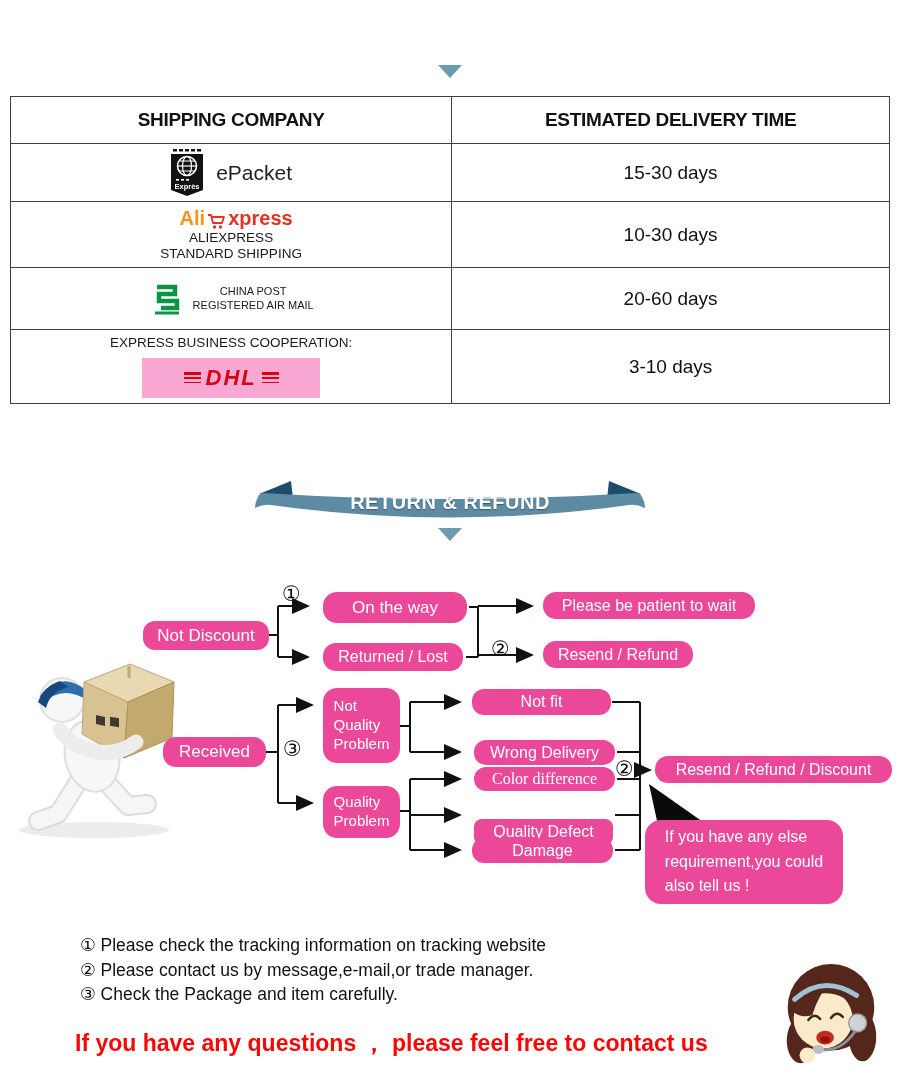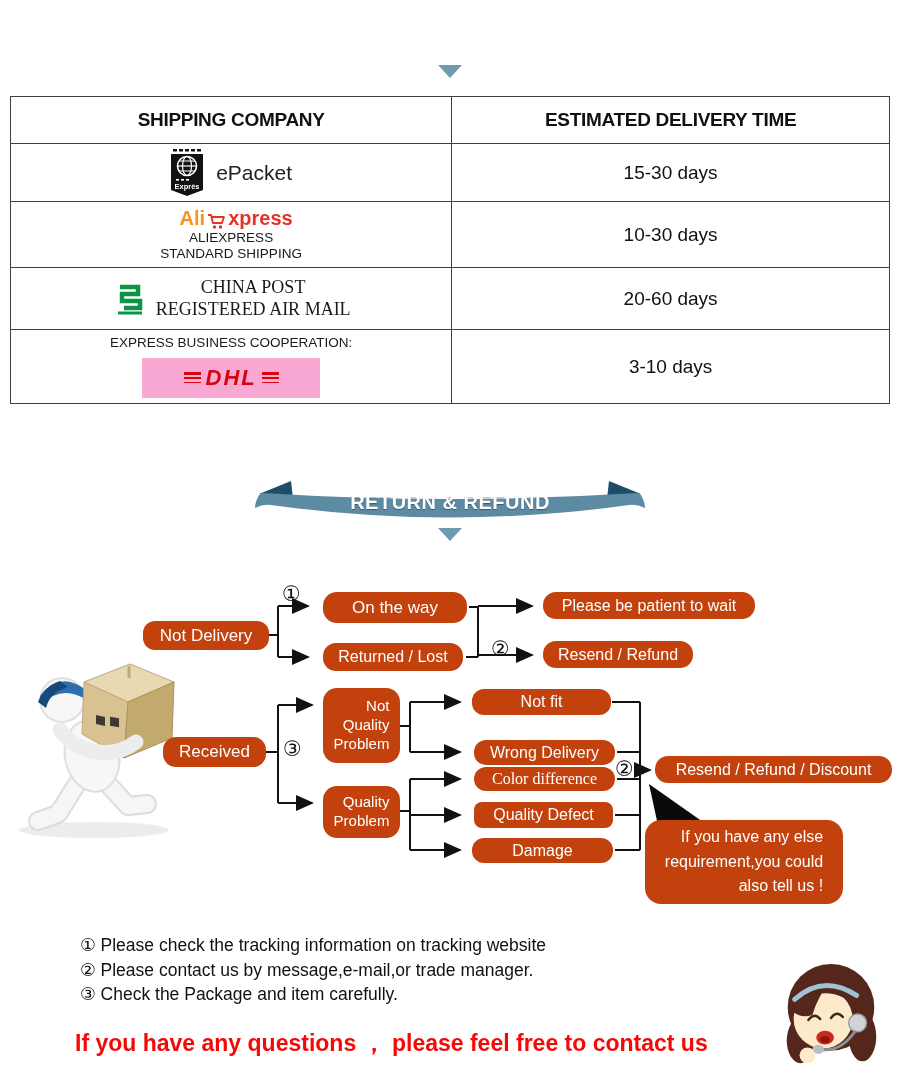--- a/index.html
+++ b/index.html
@@ -18,29 +18,29 @@
 
   
   table.ship { position:absolute; left:10px; top:96px; width:880px; border-collapse:collapse; table-layout:fixed; }
   table.ship td, table.ship th { border:1px solid #3f3f3f; text-align:center; vertical-align:middle; color:#111; }
   th.hdr { font-size:19px; font-weight:bold; letter-spacing:-0.3px;margin-top:6px; }
   .days { font-size:19px; }
   .co-flex { display:flex; align-items:center; justify-content:center; gap:12px; }
   .epacket-name { font-size:21px; color:#222; }
   .ali-logo { font-size:20px; font-weight:bold; display:flex; align-items:flex-end; justify-content:center; gap:1px; }
   .co-line { font-size:13.5px; line-height:1.2; color:#1a1a1a; }
-  .cp-line { font-size:18px; line-height:1.2; color:#1a1a1a;font-family:Liberation Serif, serif; }
+  .cp-line { font-size:11px; line-height:1.2; color:#1a1a1a; }
   .dhl-box { width:178px; height:40px; background:#f9a8d4; display:flex; align-items:center; justify-content:center; gap:5px; margin:6px auto 0; }
   .dhl-text { color:#d40511; font-size:22px; font-weight:900; font-style:italic; letter-spacing:2px; }
   .dhl-stripes { width:17px; height:11px;
     background:repeating-linear-gradient(to bottom,#d40511 0 2.5px,transparent 2.5px 5px); }
 
   
-  .node { position:absolute; background:#c2410c; color:#fff; display:flex; align-items:center; justify-content:center;
-    text-align:right; font-size:16px; line-height:1.25; }
+  .node { position:absolute; background:#ec4899; color:#fff; display:flex; align-items:center; justify-content:center;
+    text-align:left; font-size:16px; line-height:1.25; }
   .multiline { white-space:pre-line; }
   .circnum { position:absolute; font-size:21px; color:#111; font-family:"DejaVu Sans",sans-serif; }
 
   .note-line { font-size:17.5px; color:#111; line-height:24.5px; font-family:"Liberation Sans","DejaVu Sans",sans-serif; }
   #notes { position:absolute; left:80px; top:933px; }
   #contact-line { position:absolute; left:75px; top:1028px; width:750px;
     color:#f50806; font-size:23px; font-weight:bold; }
 </style>
 </head>
 <body>
@@ -198,35 +198,35 @@
       <path d="M617,192 H640"></path>
       <path d="M617,219 H640"></path>
       <path d="M615,255 H640"></path>
       <path d="M615,290 H640"></path>
       <path d="M640,142 V290"></path>
       <path d="M640,210 H650" marker-end="url(#ah)"></path>
     </g>
     <polygon points="649,224 703,262 659,270" fill="#0a0a0a"></polygon>
   </svg>
 
-  <div class="node" style="left:143px; top:621px; width:126px; height:29px; border-radius:12px; font-size:17px;">Not Delivery</div>
+  <div class="node" style="left:143px; top:621px; width:126px; height:29px; border-radius:12px; font-size:17px;">Not Discount</div>
   <div class="node" style="left:323px; top:592px; width:144px; height:31px; border-radius:14px; font-size:17px;">On the way</div>
   <div class="node" style="left:323px; top:643px; width:140px; height:28px; border-radius:13px;">Returned / Lost</div>
   <div class="node" style="left:543px; top:592px; width:212px; height:27px; border-radius:13px;">Please be patient to wait</div>
   <div class="node" style="left:543px; top:641px; width:150px; height:27px; border-radius:13px;">Resend / Refund</div>
   <div class="node" style="left:163px; top:737px; width:103px; height:30px; border-radius:13px; font-size:17px;">Received</div>
   <div class="node multiline" style="left:323px; top:688px; width:77px; height:75px; border-radius:14px; font-size:15px;">Not
 Quality
 Problem</div>
   <div class="node multiline" style="left:323px; top:786px; width:77px; height:52px; border-radius:14px; font-size:15px;">Quality
 Problem</div>
   <div class="node" style="left:472px; top:689px; width:139px; height:26px; border-radius:12px;">Not fit</div>
   <div class="node" style="left:474px; top:740px; width:141px; height:25px; border-radius:12px;">Wrong Delivery</div>
   <div class="node" style="left:474px; top:767px; width:141px; height:24px; border-radius:12px;font-family:Liberation Serif, serif;">Color difference</div>
-  <div class="node" style="left:474px; top:802px; width:139px; height:26px; border-radius:8px;">Quality Defect</div>
+  <div class="node" style="left:474px; top:819px; width:139px; height:26px; border-radius:8px;">Quality Defect</div>
   <div class="node" style="left:472px; top:838px; width:141px; height:25px; border-radius:12px;">Damage</div>
   <div class="node" style="left:655px; top:756px; width:237px; height:27px; border-radius:13px;">Resend / Refund / Discount</div>
   <div class="node multiline" style="left:645px; top:820px; width:198px; height:84px; border-radius:16px; line-height:1.55;">If you have any else
 requirement,you could
 also tell us !</div>
 
   <span class="circnum" style="left:282px; top:582px;">①</span>
   <span class="circnum" style="left:491px; top:637px;">②</span>
   <span class="circnum" style="left:283px; top:737px;">③</span>
   <span class="circnum" style="left:615px; top:757px;">②</span>

